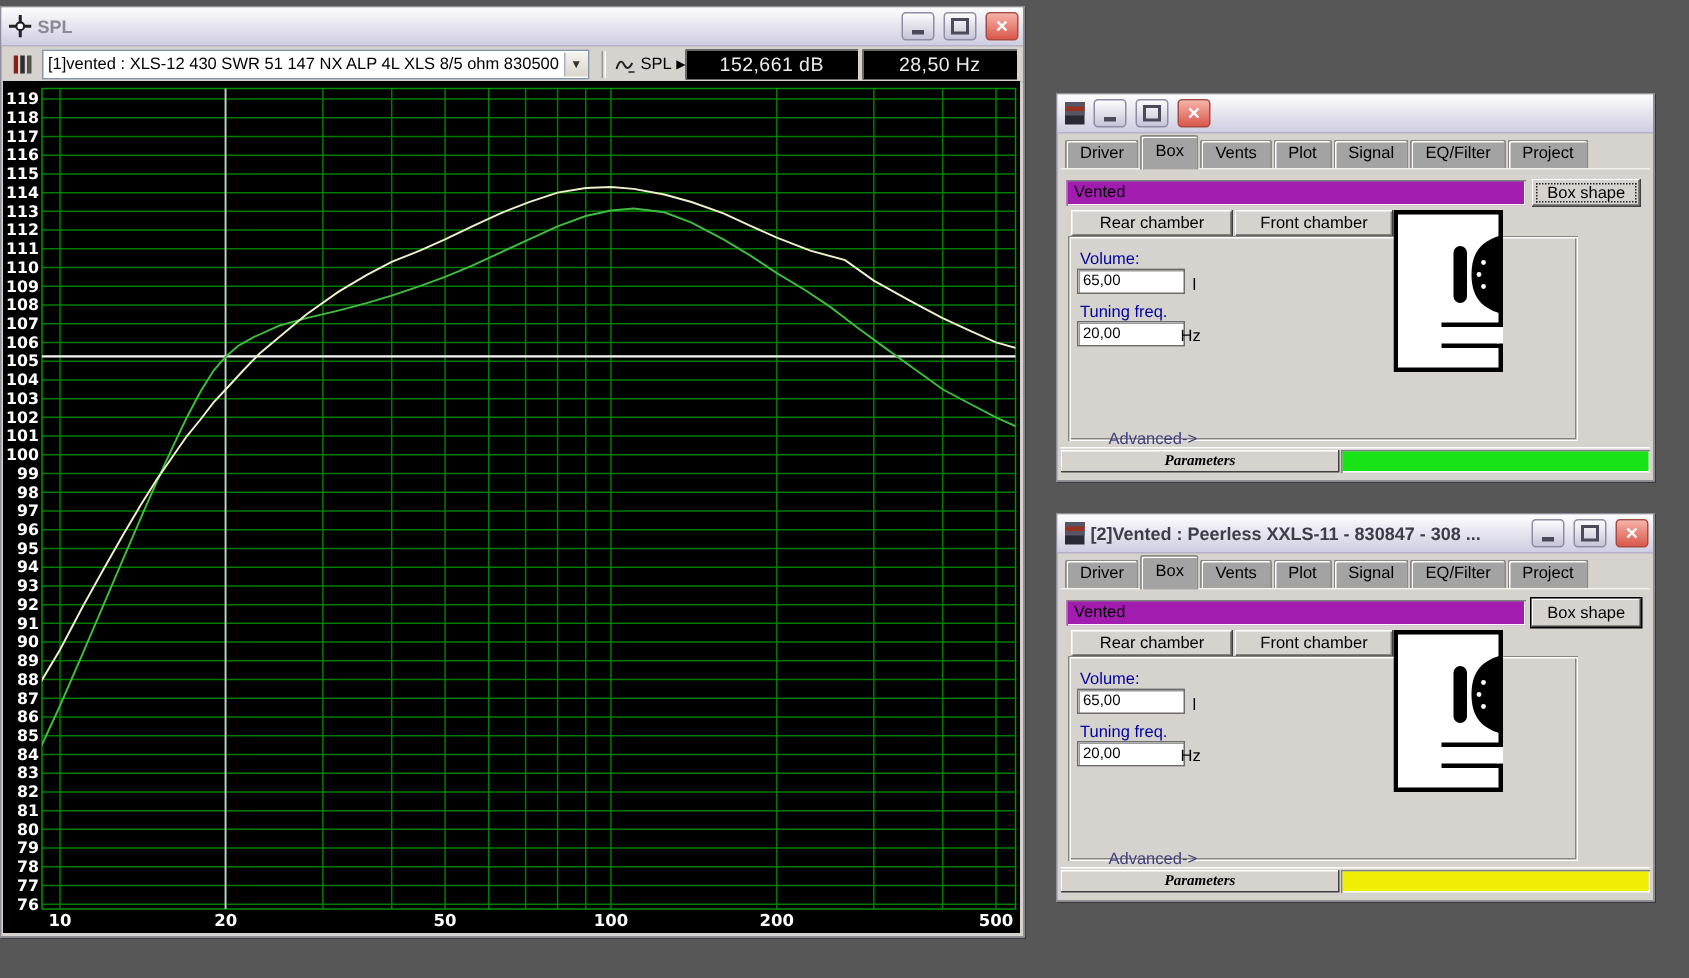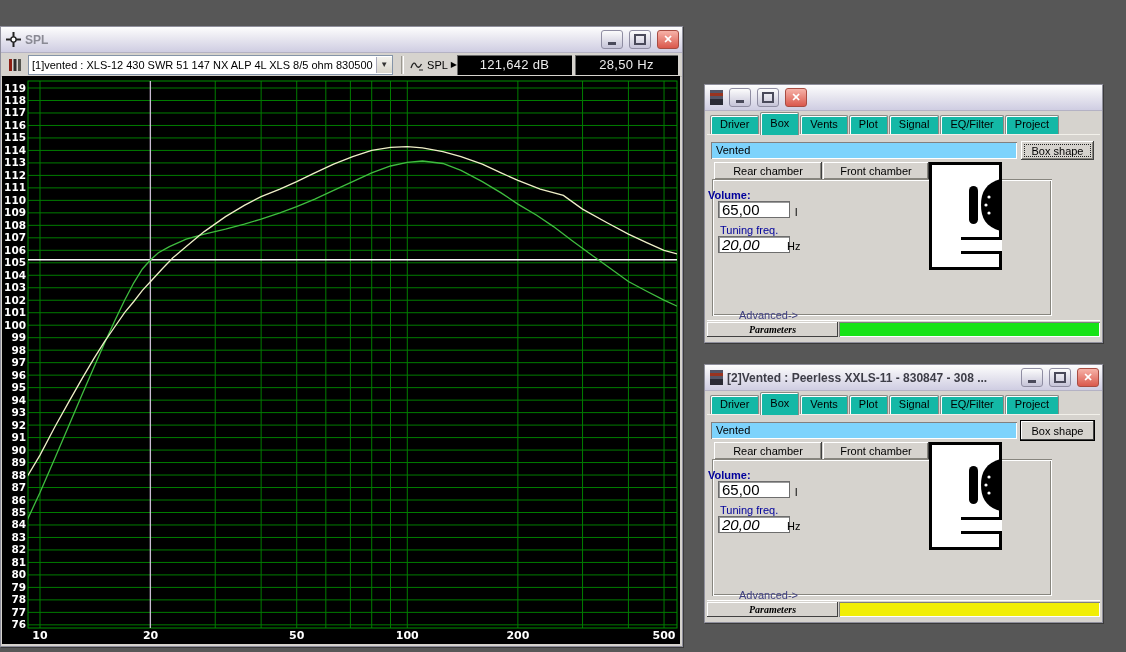--- a/index.html
+++ b/index.html
@@ -2,21 +2,21 @@
 <html><head>
 <meta charset="utf-8">
 <style>
   html,body{margin:0;padding:0;}
   body{
     width:1126px;height:652px;position:relative;overflow:hidden;
     background:#575757;
     font-family:"Liberation Sans",sans-serif;
     -webkit-font-smoothing:antialiased;
   }
-  .win{position:absolute;background:#d6d3ce;border:1px solid #8f8f9c;box-shadow:1px 1px 0 #3a3a3a;margin-top:22px;}
+  .win{position:absolute;background:#d6d3ce;border:1px solid #8f8f9c;box-shadow:1px 1px 0 #3a3a3a;}
   
   .titlebar{
     height:25px;display:flex;align-items:center;gap:4px;padding:0 3px 0 5px;
     background:linear-gradient(180deg,#fdfdfd 0%,#e8e7f0 45%,#cfcde2 100%);
     border-bottom:1px solid #b4b2c4;
   }
   .title-text{font-size:12px;font-weight:bold;color:#3d3d47;flex:1;white-space:nowrap;overflow:hidden;}
   .spl-title-text{color:#8a8a94;}
   .wbtn{width:20px;height:17px;border-radius:3px;border:1px solid #8f8da2;
     background:linear-gradient(#fcfcfc,#c6c4d8);display:flex;align-items:center;justify-content:center;
@@ -41,53 +41,53 @@
   #readout-hz{width:103px;margin-left:3px;margin-right:2px;}
   .chart-area{position:absolute;left:1px;top:49px;width:678px;height:568px;background:#000;}
   
   .dwin{width:397px;height:257px;}
   #design-window-1{left:704px;top:62px;}
   #design-window-2{left:704px;top:342px;}
   .dw-icon{width:13px;height:15px;background:#2a2a34;flex:none;
     box-shadow:inset 0 3px 0 #555566, inset 0 6px 0 #99331f, inset 0 9px 0 #555566;}
   .dw-tabs{position:absolute;left:2px;top:26px;right:2px;height:23px;display:flex;align-items:flex-end;
     padding-left:3px;border-bottom:1px solid #f2f0ea;}
-  .tab{height:18px;line-height:17px;padding:0 9px;font-size:11px;color:#000;background:#14b8a6;
+  .tab{height:18px;line-height:17px;padding:0 9px;font-size:11px;color:#000;background:#a3a3a3;
     border:1px solid #8c8a84;border-bottom:none;margin-right:1px;
     box-shadow:inset 1px 1px 0 #fff;border-top-left-radius:2px;border-top-right-radius:2px;white-space:nowrap;}
   .tab.active{height:22px;line-height:20px;margin-bottom:-1px;position:relative;z-index:2;}
   .dw-body{position:absolute;left:0;top:0;width:100%;height:100%;}
-  .sunken-field{position:absolute;left:6px;top:57px;width:306px;height:17px;background:#7dd3fc;
+  .sunken-field{position:absolute;left:6px;top:57px;width:306px;height:17px;background:#a21caf;
     box-shadow:inset 1px 1px 0 #808080, inset -1px -1px 0 #fff;font-size:11px;color:#000;
     line-height:17px;padding-left:5px;box-sizing:border-box;}
   .btn3d{background:#d6d3ce;border:none;font-size:11px;color:#000;font-family:"Liberation Sans",sans-serif;
     box-shadow:inset -1px -1px 0 #404040, inset 1px 1px 0 #fff, inset -2px -2px 0 #87857e;}
   .boxshape{position:absolute;left:316px;top:56px;width:73px;height:19px;}
   .boxshape.focused{outline:1px dotted #222;outline-offset:-4px;}
   .boxshape.defaultbtn{box-shadow:0 0 0 1px #000, inset -1px -1px 0 #404040, inset 1px 1px 0 #fff;}
   .chamber{position:absolute;top:77px;height:18px;}
   .chamber.rear{left:9px;width:108px;}
   .chamber.front{left:118px;width:106px;}
   .groupbox{position:absolute;left:7px;top:94px;width:340px;height:137px;
     box-shadow:inset 1px 1px 0 #87857e, inset -1px -1px 0 #fff, inset 2px 2px 0 #fff, inset -2px -2px 0 #87857e;}
   .blab{position:absolute;font-size:11px;color:#00009c;white-space:nowrap;}
-  .lab-volume{left:3px;top:104px;font-weight:bold;}
+  .lab-volume{left:15px;top:104px;}
   .lab-tuning{left:15px;top:139px;}
   .num-input{position:absolute;width:64px;height:15px;background:#fff;border:1px solid #6d6d6d;
-    box-shadow:inset 1px 1px 0 #9a9a9a;font-size:15px;font-family:"Liberation Sans",sans-serif;
+    box-shadow:inset 1px 1px 0 #9a9a9a;font-size:10px;font-family:"Liberation Sans",sans-serif;
     color:#000;padding:0 3px;}
   .in-volume{left:13px;top:116px;}
-  .in-tuning{left:13px;top:151px;font-style:italic;}
+  .in-tuning{left:13px;top:151px;}
   .unit{position:absolute;font-size:11px;color:#000;}
   .unit-l{left:90px;top:121px;}
   .unit-hz{left:82px;top:155px;}
   .advanced{position:absolute;left:34px;top:224px;font-size:11px;color:#3d3d80;}
   .diagram{position:absolute;left:224px;top:77px;width:73px;height:108px;}
   .statusbar{position:absolute;left:2px;right:2px;top:235px;height:17px;display:flex;border-top:1px solid #fff;}
-  .param-cell{width:131px;height:15px;margin-top:1px;background:#d6d3ce;flex:none;
+  .param-cell{width:186px;height:15px;margin-top:1px;background:#d6d3ce;flex:none;
     box-shadow:inset -1px -1px 0 #404040, inset 1px 1px 0 #fff;
     font:italic bold 10px "Liberation Serif",serif;color:#000;display:flex;align-items:center;justify-content:center;}
   .progress{flex:1;height:15px;margin-top:1px;margin-left:1px;box-shadow:inset 1px 1px 0 #808080, inset -1px -1px 0 #fff;padding:1px;box-sizing:border-box;}
   .progress-fill{width:100%;height:100%;}
 </style>
 </head>
 <body>
 
 <div class="win" id="spl-window">
   <div class="titlebar">
@@ -117,21 +117,21 @@
     </div>
     <span class="tb-sep"></span>
     <div class="spl-menu">
       <svg width="14" height="12" viewBox="0 0 14 12">
         <path d="M1 9 Q3.5 1 6 6 T 11.5 5" fill="none" stroke="#222" stroke-width="1.3"></path>
         <path d="M9 11 h4" stroke="#222" stroke-width="1"></path>
       </svg>
       <span>SPL</span>
       <span style="font-size:8px;">▶</span>
     </div>
-    <div class="readout" id="readout-db">121,642 dB</div>
+    <div class="readout" id="readout-db">152,661 dB</div>
     <div class="readout" id="readout-hz">28,50 Hz</div>
   </div>
   <div class="chart-area">
     <svg id="spl-svg" width="678" height="568">
         <rect x="0" y="0" width="678" height="568" fill="#000000"></rect>
         <line x1="38" x2="38" y1="5" y2="552" stroke="#007d00" stroke-width="1"></line>
         <line x1="148.56831740738033" x2="148.56831740738033" y1="5" y2="552" stroke="#007d00" stroke-width="1"></line>
         <line x1="213.24663685853199" x2="213.24663685853199" y1="5" y2="552" stroke="#007d00" stroke-width="1"></line>
         <line x1="259.1366348147606" x2="259.1366348147606" y1="5" y2="552" stroke="#007d00" stroke-width="1"></line>
         <line x1="294.73168259261973" x2="294.73168259261973" y1="5" y2="552" stroke="#007d00" stroke-width="1"></line>

